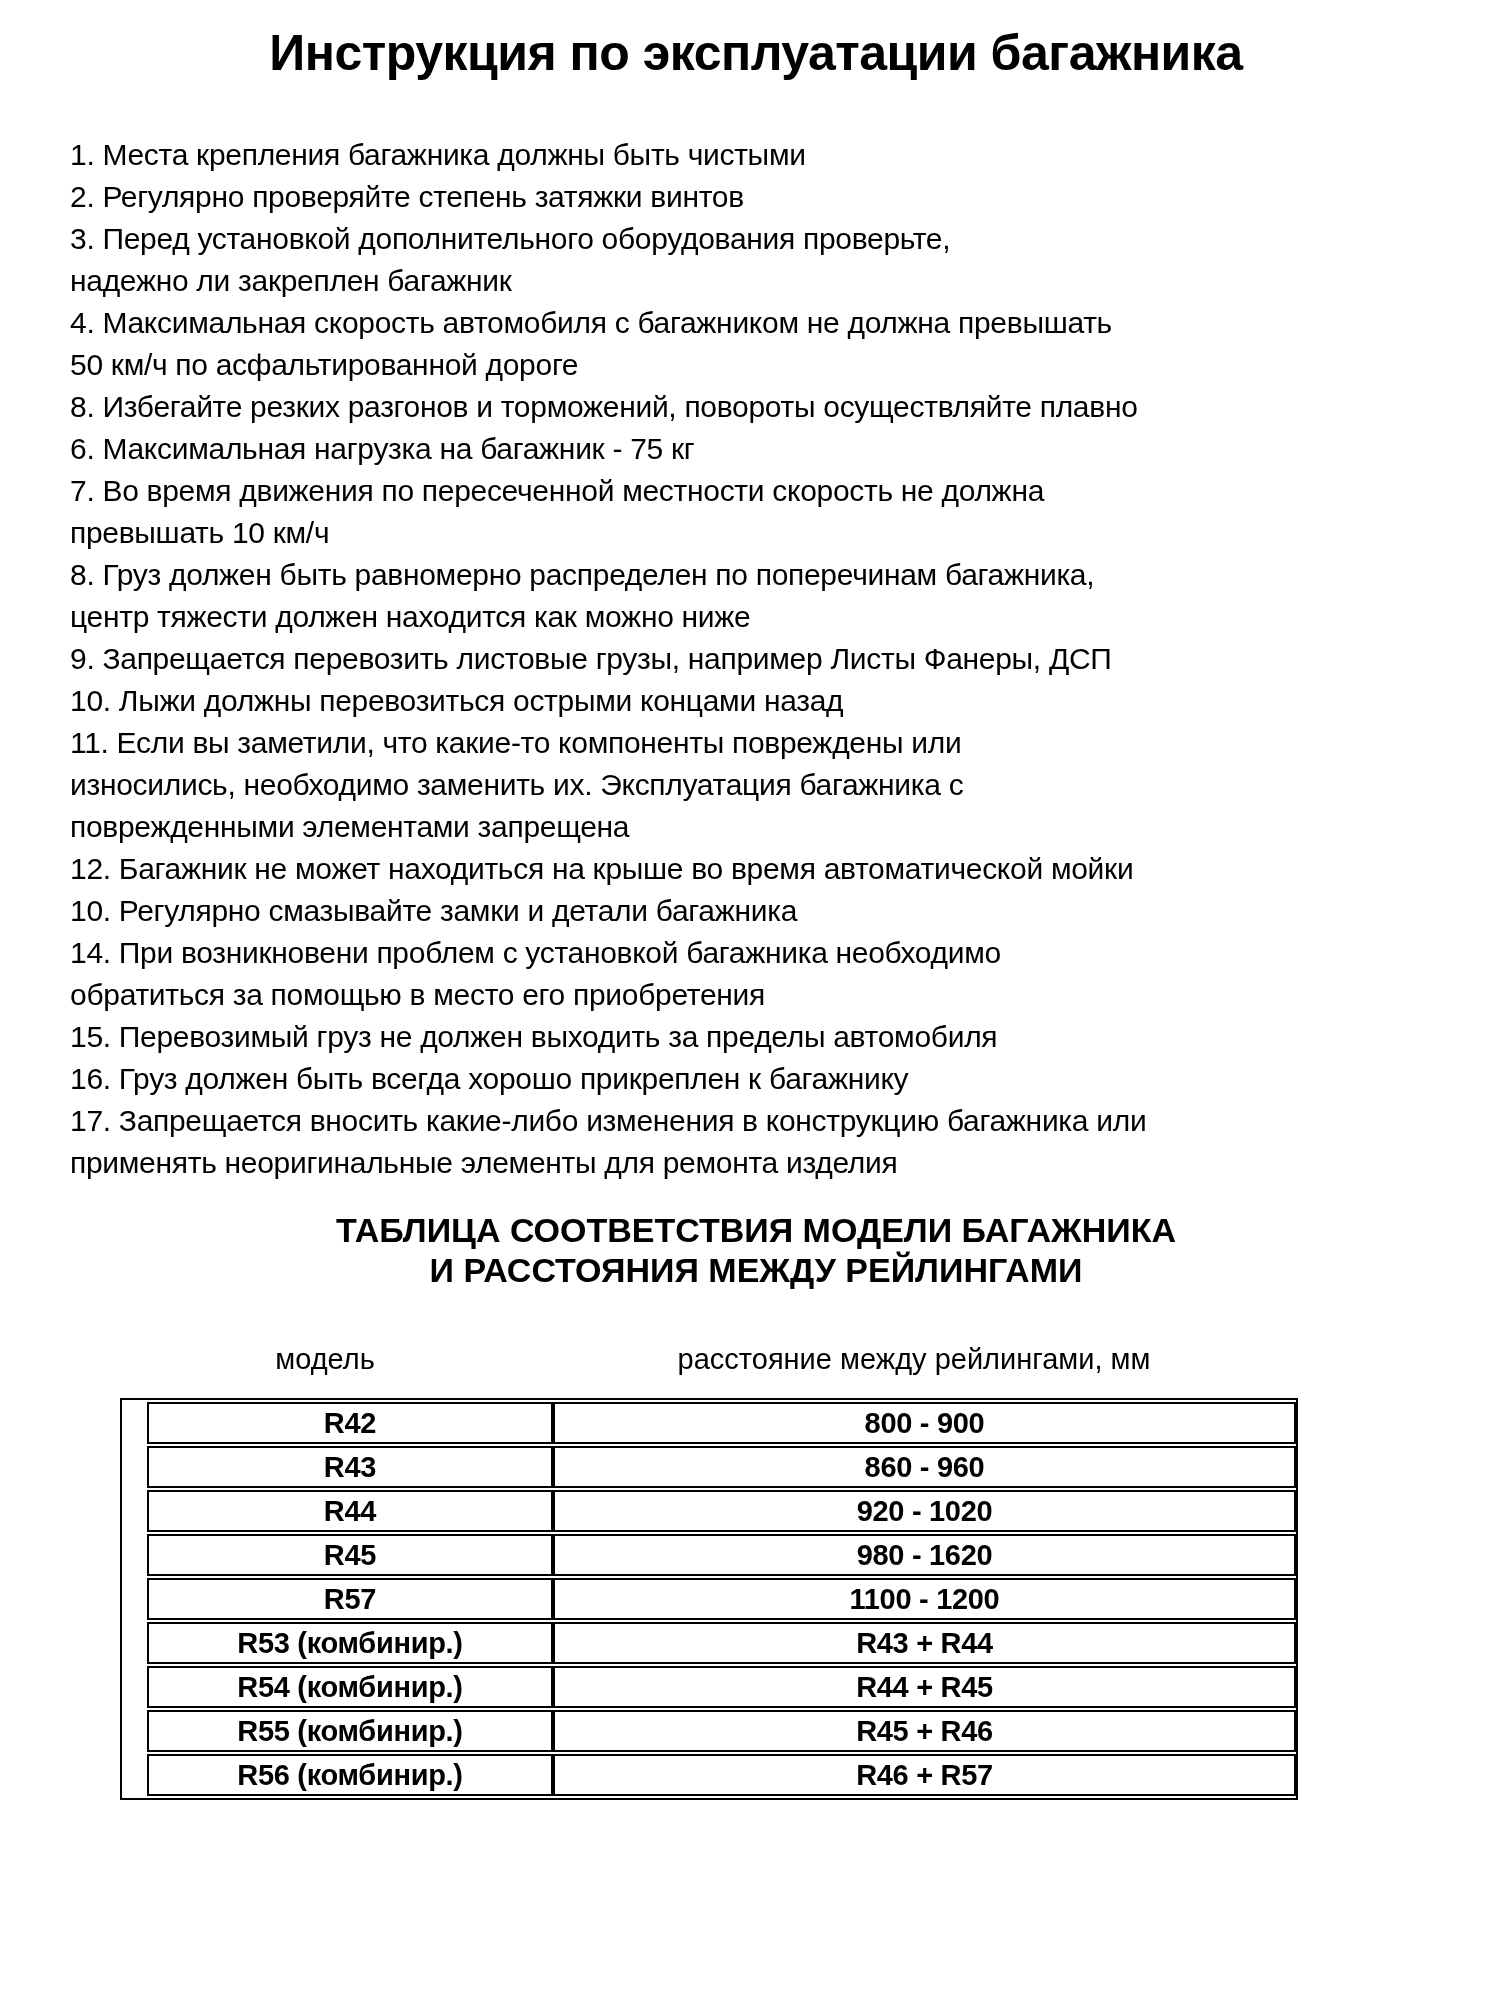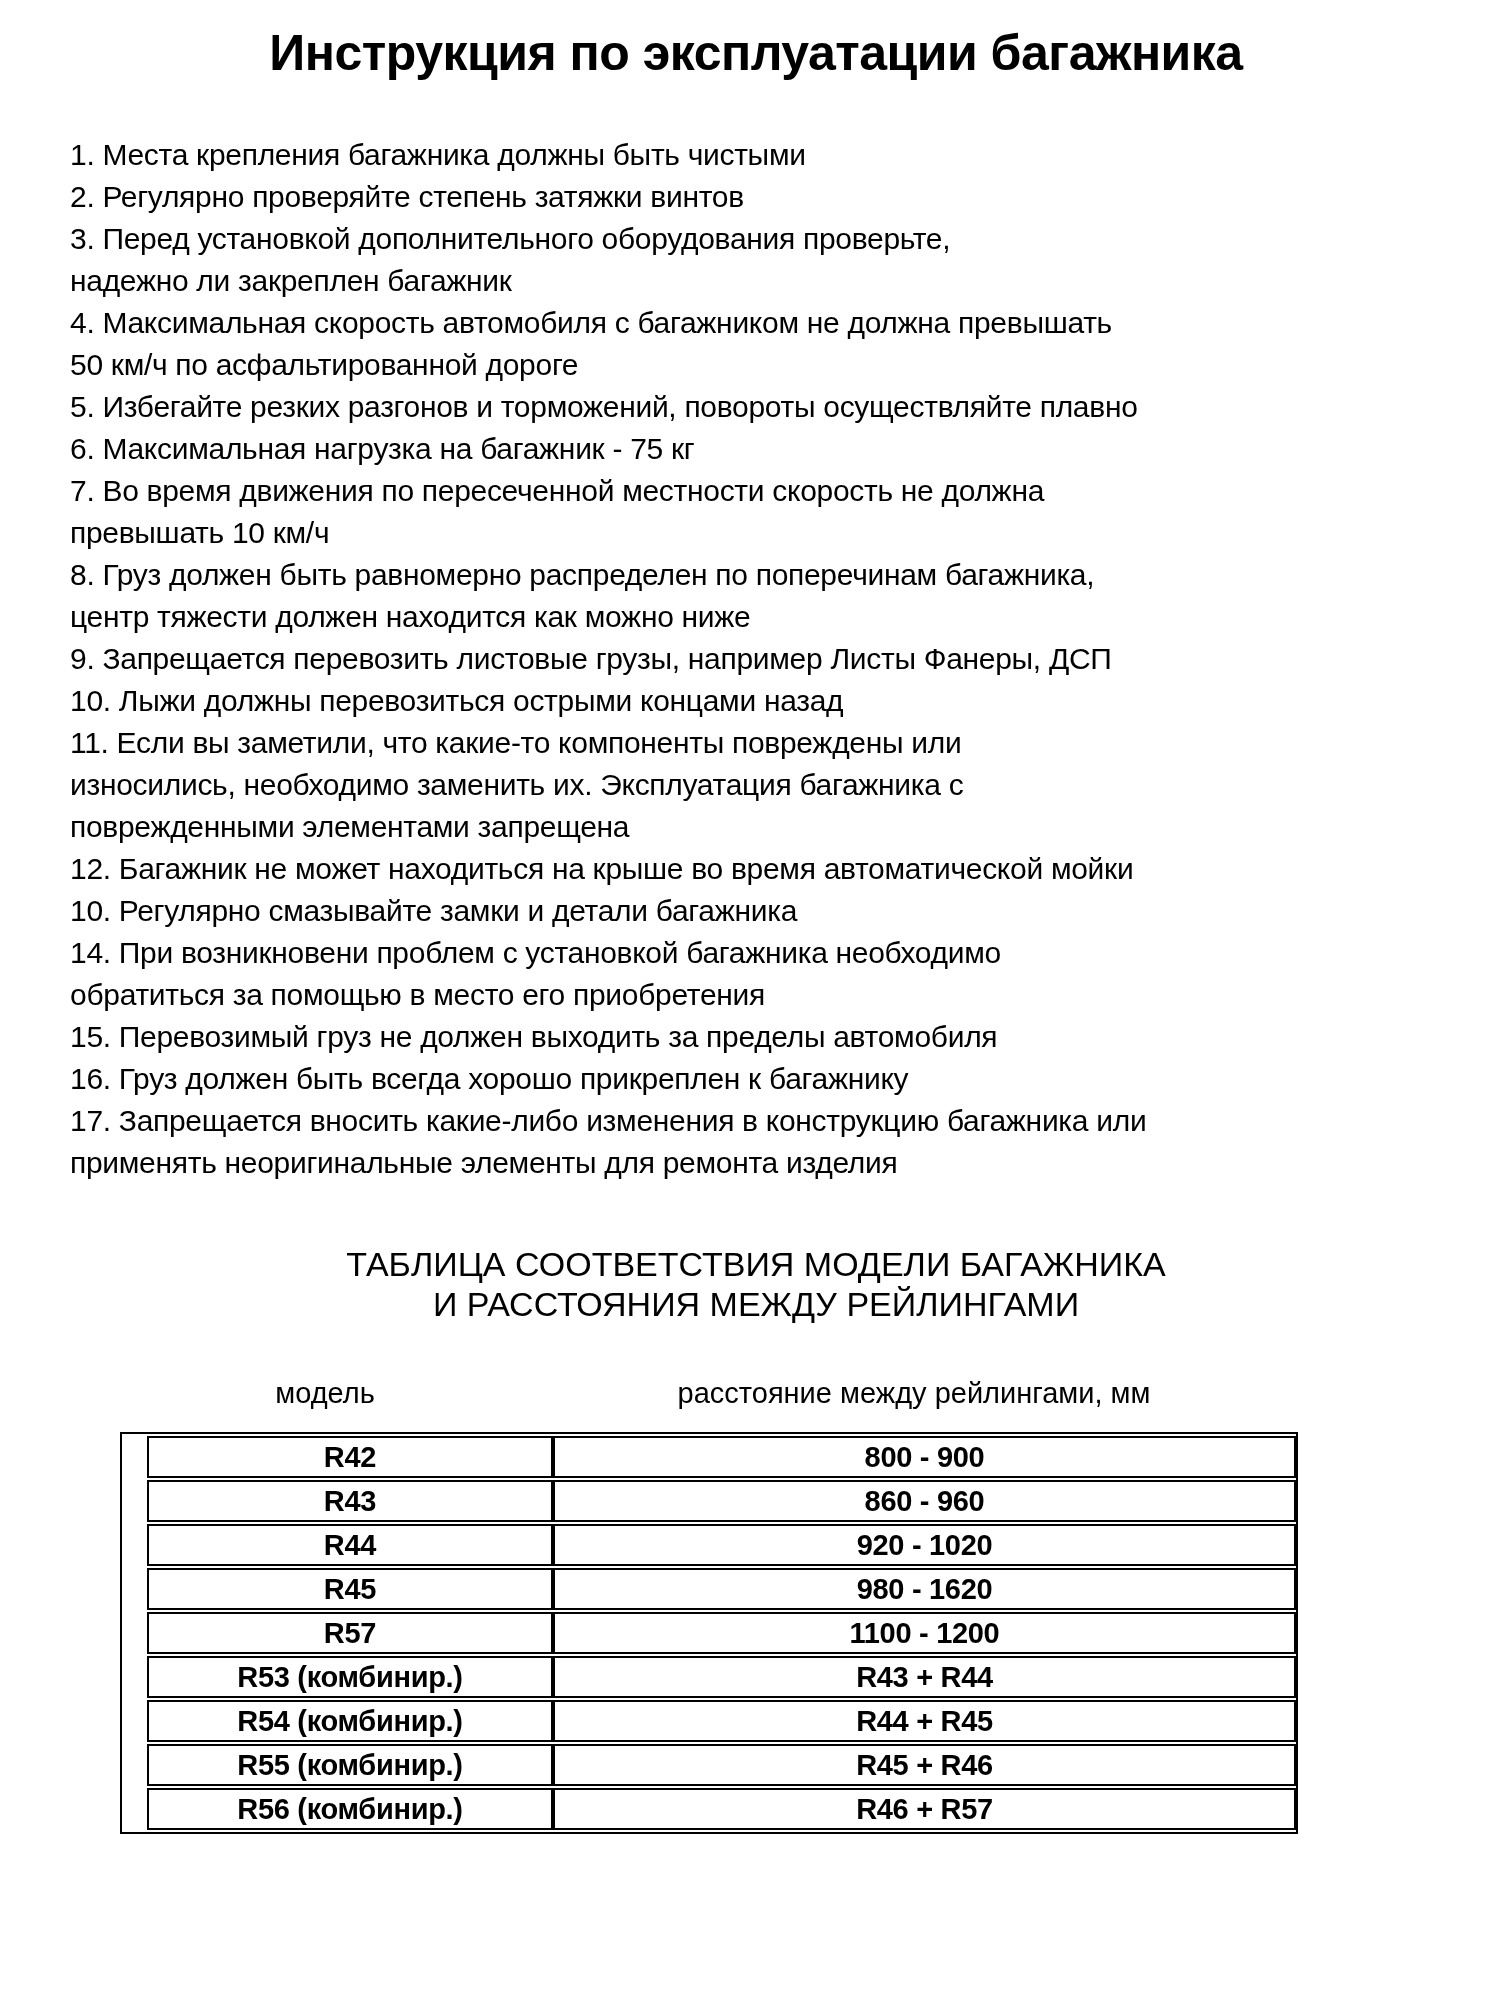--- a/index.html
+++ b/index.html
@@ -28,23 +28,23 @@
   .instructions {
     margin: 52px 60px 0 70px;
   }
   .instruction-item {
     font-size: 30px;
     line-height: 42px;
     white-space: pre-line;
     letter-spacing: -0.3px;
   }
   .table-title {
-    margin-top: 60px;
+    margin-top: 26px;
     font-size: 34px;
-    font-weight: 400;
+    font-weight: 700;
     text-align: center;
     line-height: 40px;
     white-space: pre-line;
   }
   .col-headers {
     width: 1178px;
     margin: 52px 0 0 120px;
     display: flex;
     font-size: 29px;
     line-height: 34px;
@@ -83,21 +83,21 @@
 
   <h1 class="doc-title">Инструкция по эксплуатации багажника</h1>
 
   <div class="instructions">
     <p class="instruction-item">1. Места крепления багажника должны быть чистыми</p>
     <p class="instruction-item">2. Регулярно проверяйте степень затяжки винтов</p>
     <p class="instruction-item">3. Перед установкой дополнительного оборудования проверьте,
 надежно ли закреплен багажник</p>
     <p class="instruction-item">4. Максимальная скорость автомобиля с багажником не должна превышать
 50 км/ч по асфальтированной дороге</p>
-    <p class="instruction-item">5. Избегайте резких разгонов и торможений, повороты осуществляйте плавно</p>
+    <p class="instruction-item">8. Избегайте резких разгонов и торможений, повороты осуществляйте плавно</p>
     <p class="instruction-item">6. Максимальная нагрузка на багажник - 75 кг</p>
     <p class="instruction-item">7. Во время движения по пересеченной местности скорость не должна
 превышать 10 км/ч</p>
     <p class="instruction-item">8. Груз должен быть равномерно распределен по поперечинам багажника,
 центр тяжести должен находится как можно ниже</p>
     <p class="instruction-item">9. Запрещается перевозить листовые грузы, например Листы Фанеры, ДСП</p>
     <p class="instruction-item">10. Лыжи должны перевозиться острыми концами назад</p>
     <p class="instruction-item">11. Если вы заметили, что какие-то компоненты повреждены или
 износились, необходимо заменить их. Эксплуатация багажника с
 поврежденными элементами запрещена</p>

